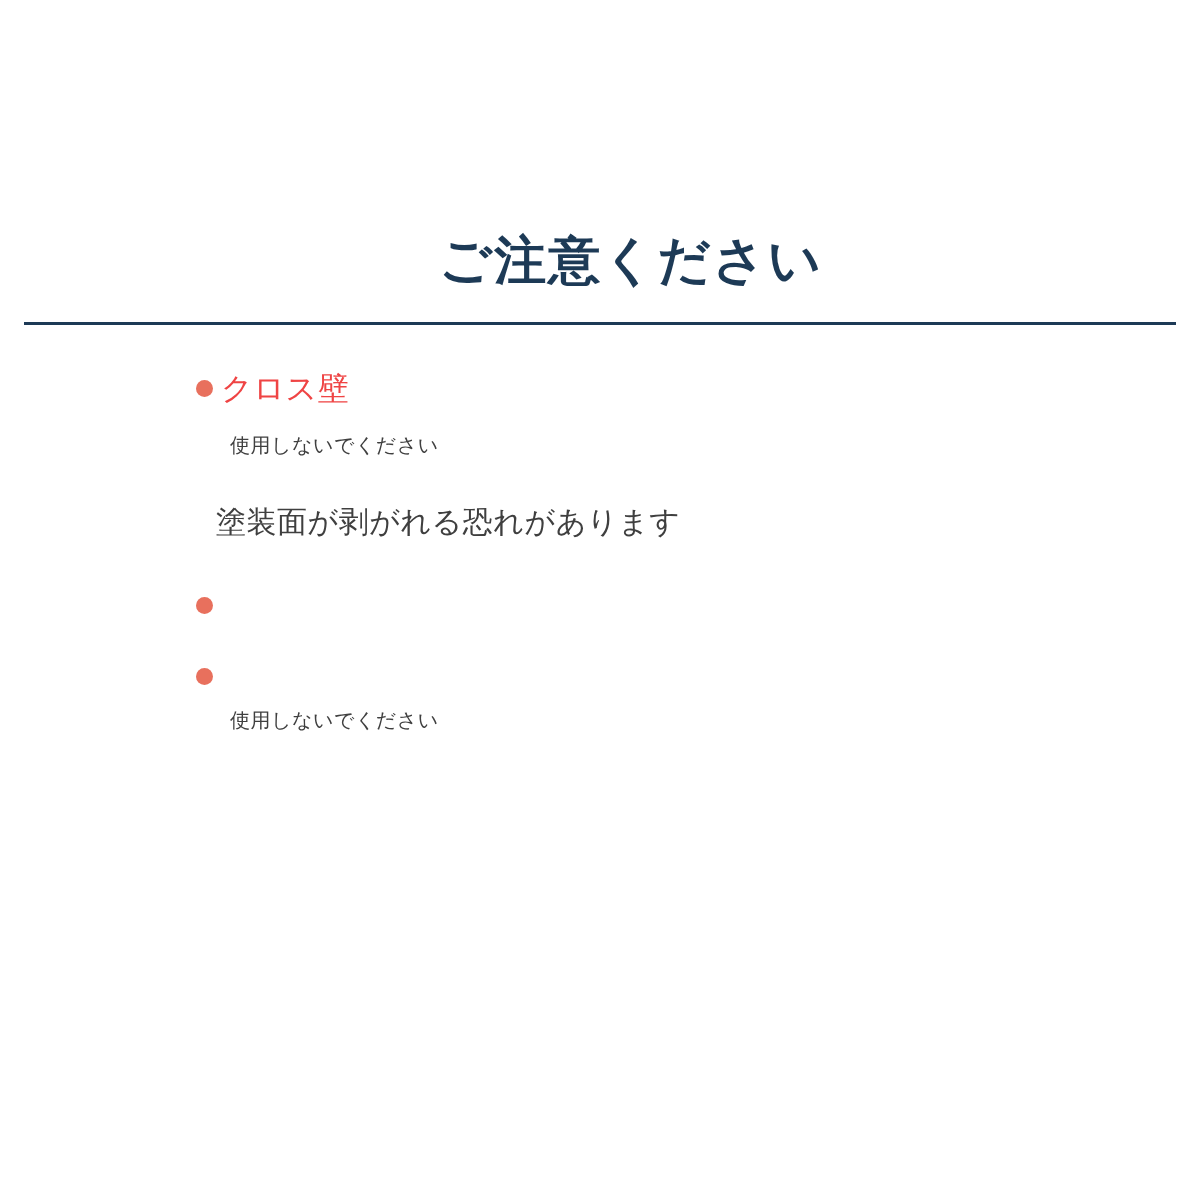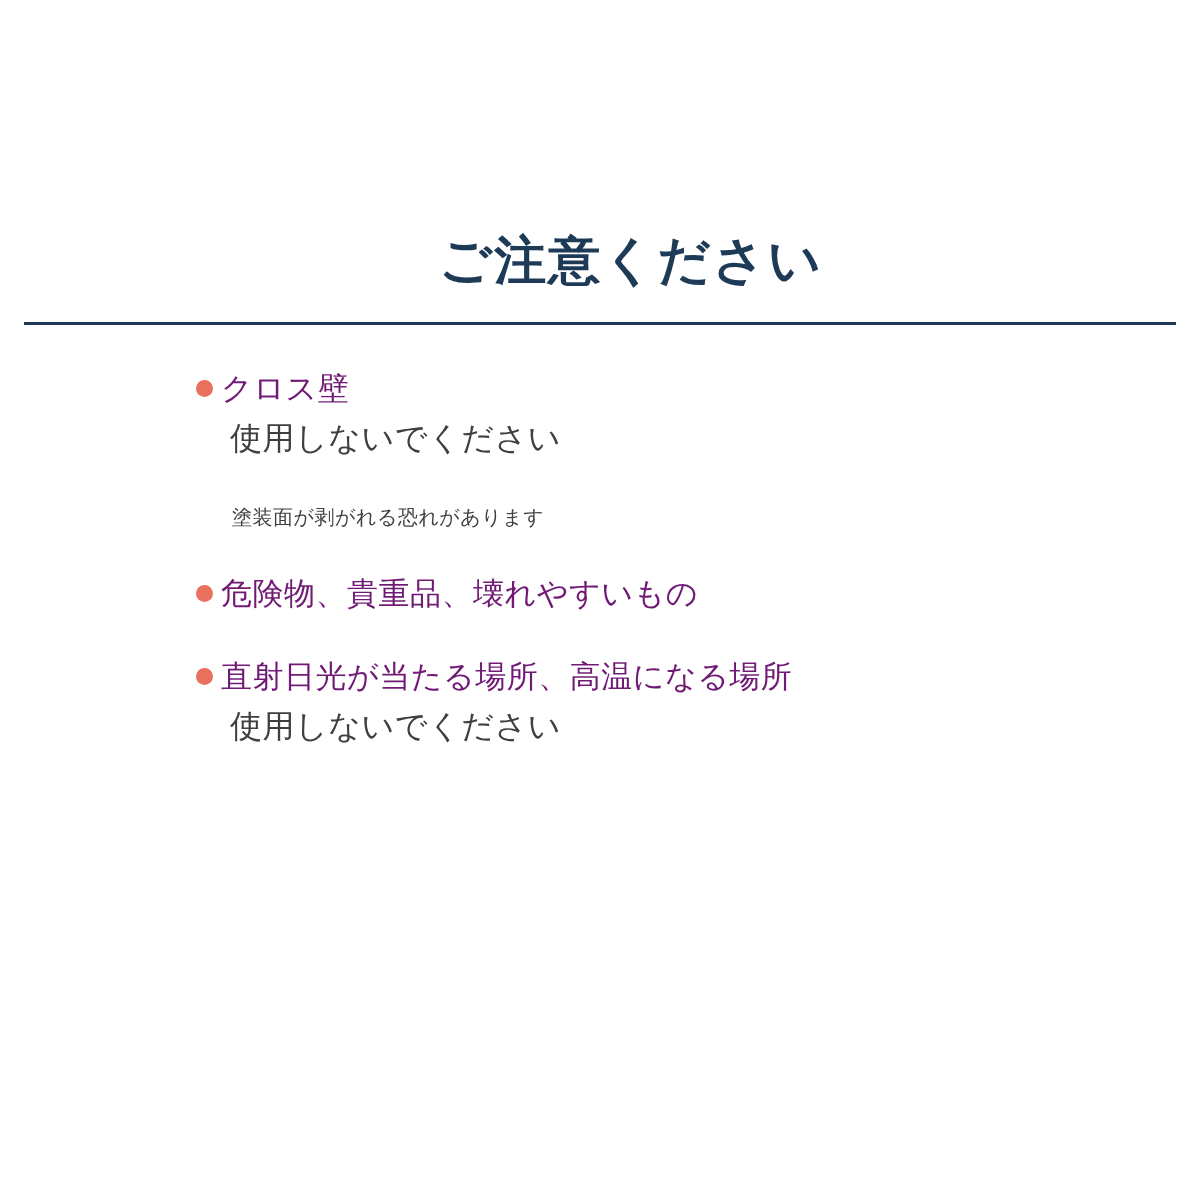--- a/index.html
+++ b/index.html
@@ -56,38 +56,38 @@
   .bullet {
     flex: 0 0 auto;
     width: 17px;
     height: 17px;
     border-radius: 50%;
     background: #e8705d;
     margin-top: 12px;
     margin-right: 8px;
   }
   .heading {
-    color: #701a75;
+    color: #ef4444;
     font-size: 31px;
     line-height: 1.35;
     letter-spacing: 0.5px;
     font-weight: 400;
   }
   .desc {
     color: #3f3f3f;
-    font-size: 32px;
+    font-size: 20px;
     line-height: 1.4;
     letter-spacing: 0.5px;
-    margin-top: 6px;
+    margin-top: 21px;
     margin-left: 34px;
   }
   .desc.small {
-    font-size: 20px;
+    font-size: 30px;
     margin-top: 10px;
-    margin-left: 36px;
+    margin-left: 20px;
   }
 </style>
 </head>
 <body>
 
 <div class="page">
 
   <div class="title">ご注意ください</div>
 
   <div class="divider"></div>
@@ -102,26 +102,24 @@
       <div class="desc">使用しないでください</div>
     </div>
 
     <div class="notice-item">
       <div class="desc small">塗装面が剥がれる恐れがあります</div>
     </div>
 
     <div class="notice-item">
       <div class="notice-head">
         <span class="bullet"></span>
-        <span class="heading">危険物、貴重品、壊れやすいもの</span>
       </div>
     </div>
 
     <div class="notice-item">
       <div class="notice-head">
         <span class="bullet"></span>
-        <span class="heading">直射日光が当たる場所、高温になる場所</span>
       </div>
       <div class="desc">使用しないでください</div>
     </div>
 
   </div>
 </div>
 
 </body></html>

